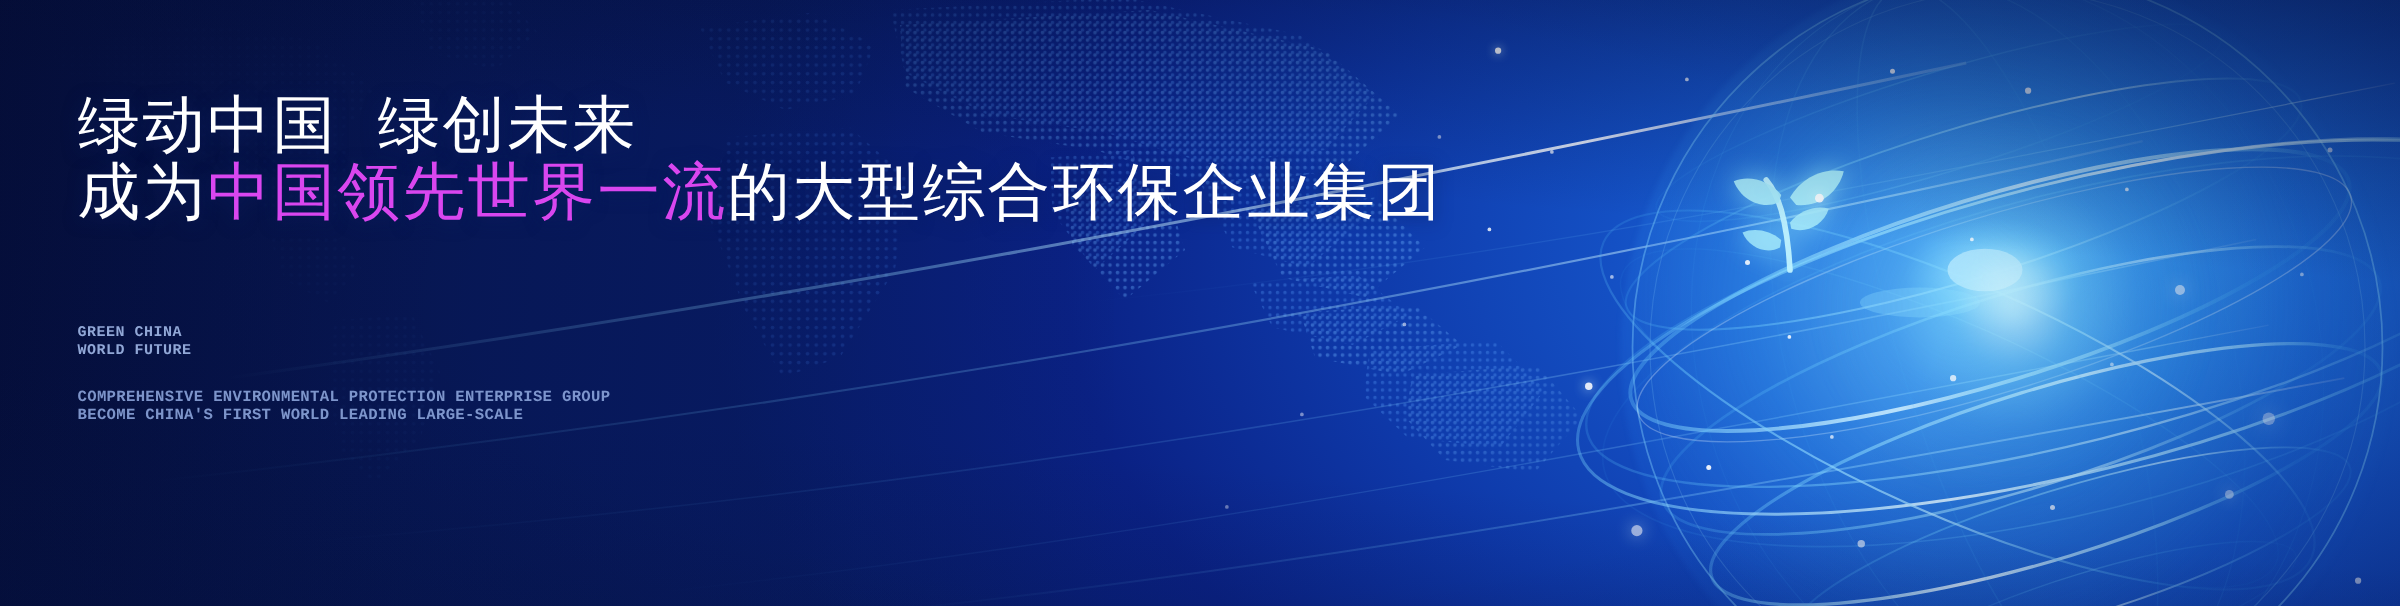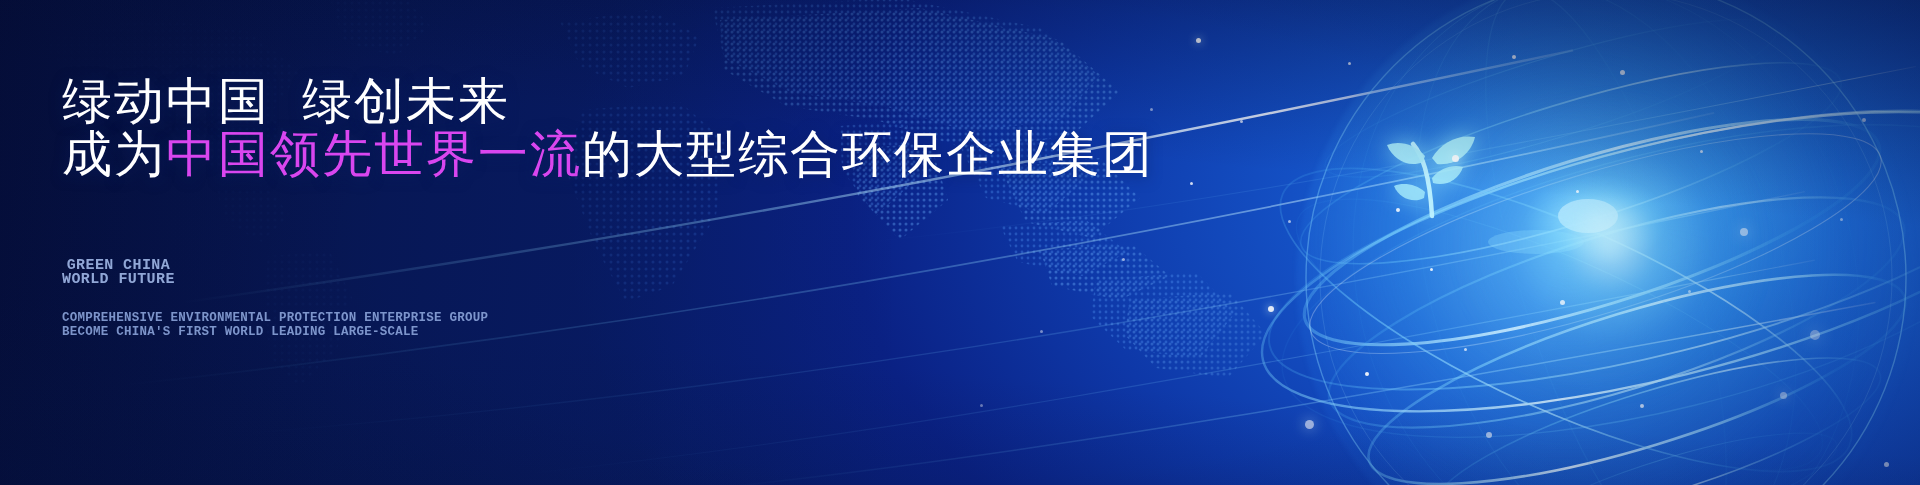--- a/index.html
+++ b/index.html
@@ -141,27 +141,26 @@
     letter-spacing: 2px;
     white-space: nowrap;
     text-shadow: 0 2px 14px rgba(10,30,100,0.65);
   }
   .hl-red { color: #d946ef; }
 
   .sub-en {
     position: absolute;
     left: 2px;
     top: 259px;
-    font-size: 15px;
+    font-size: 12px;
     font-weight: bold;
     line-height: 14px;
     letter-spacing: 0.4px;
     color: #9db4e3;
     opacity: 0.92;
-    text-align: center;
   }
   .tag-en {
     position: absolute;
     left: 2px;
     top: 311px;
     font-size: 12.5px;
     font-weight: bold;
     line-height: 14px;
     letter-spacing: 0.25px;
     color: #8ea7dd;

